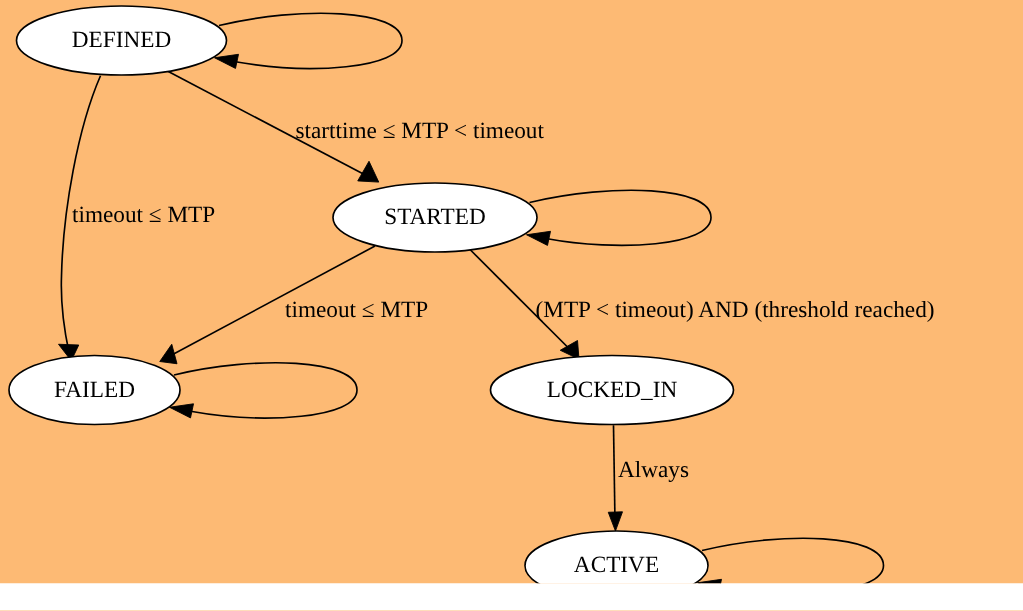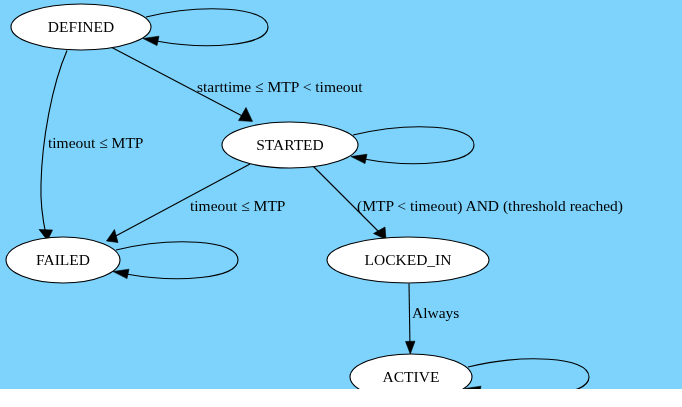--- a/index.html
+++ b/index.html
@@ -4,21 +4,21 @@
 <style>
   html, body {
     margin: 0;
     padding: 0;
     background: #ffffff;
   }
   #diagram-root {
     position: relative;
     width: 682px;
     height: 389px;
-    background: #7dd3fc;
+    background: #fdba74;
     font-family: "Liberation Serif", "DejaVu Serif", serif;
     overflow: hidden;
   }
   svg#state-graph {
     display: block;
     width: 682px;
     height: 407px;
   }
   .node-ellipse {
     fill: #ffffff;

